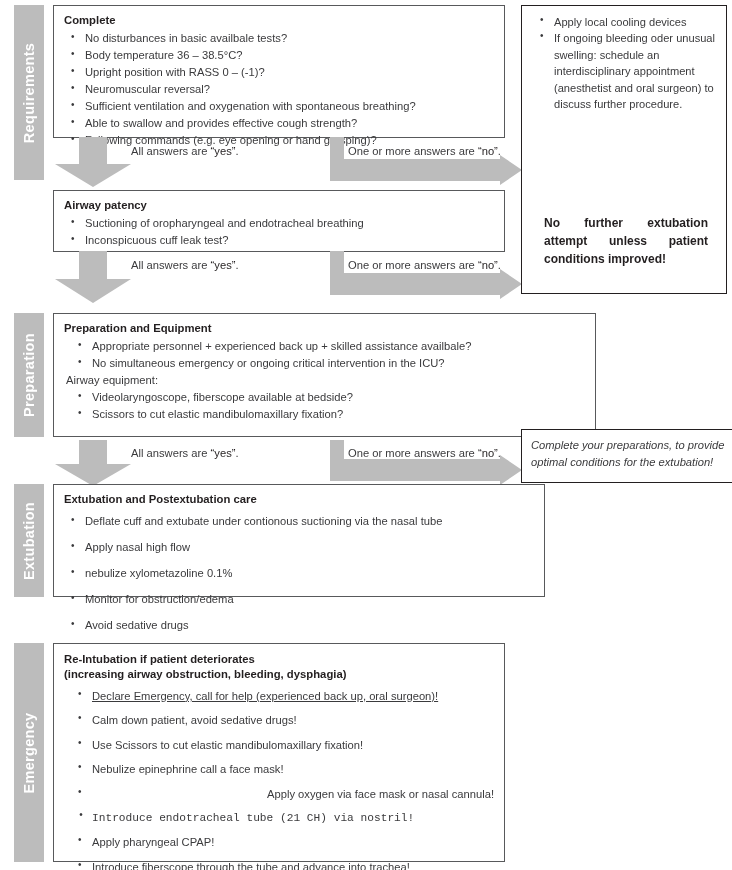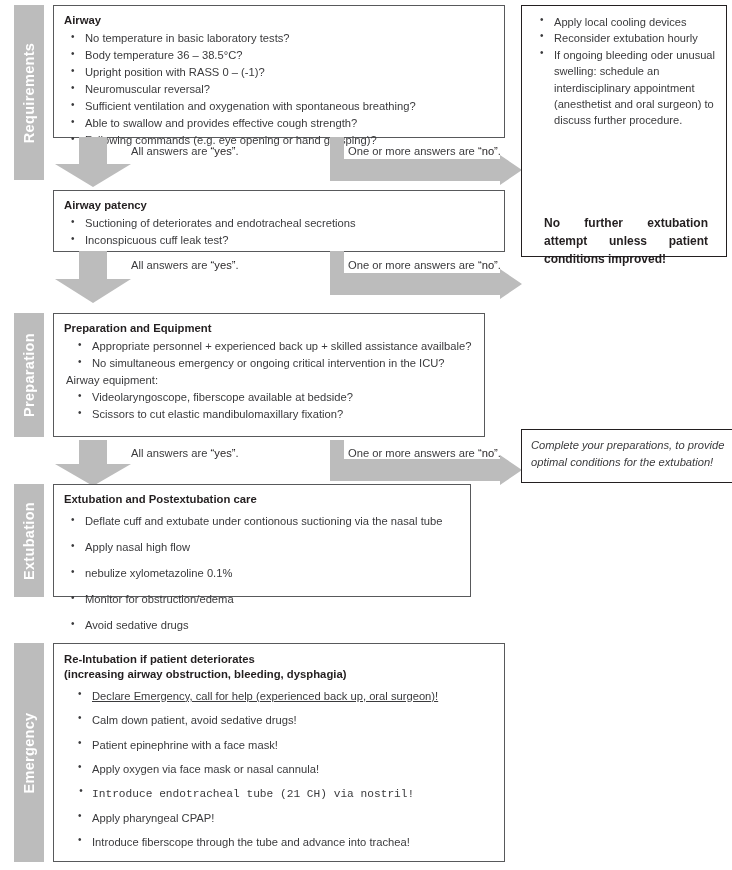--- a/index.html
+++ b/index.html
@@ -156,23 +156,23 @@
   <div class="sidebar-bar" style="left:14px; top:484px; width:30px; height:113px;">
     <span class="vtext">Extubation</span>
   </div>
 
   <div class="sidebar-bar" style="left:14px; top:643px; width:30px; height:219px;">
     <span class="vtext">Emergency</span>
   </div>
 
   <div class="box" style="left:53px; top:5px; width:452px; height:133px;">
     <div class="box-inner">
-      <div class="box-title">Airway</div>
+      <div class="box-title">Complete</div>
       <ul class="bullets">
-        <li>No temperature in basic laboratory tests?</li>
+        <li>No disturbances in basic availbale tests?</li>
         <li>Body temperature 36 – 38.5°C?</li>
         <li>Upright position with RASS 0 – (-1)?</li>
         <li>Neuromuscular reversal?</li>
         <li>Sufficient ventilation and oxygenation with spontaneous breathing?</li>
         <li>Able to swallow and provides effective cough strength?</li>
         <li>Following commands (e.g. eye opening or hand grasping)?</li>
       </ul>
     </div>
   </div>
 
@@ -189,21 +189,21 @@
   </div>
 
   <div class="arrow-label" style="left:348px; top:144px;">
     <span>One or more answers are </span><b>“no”</b><span>.</span>
   </div>
 
   <div class="box" style="left:53px; top:190px; width:452px; height:62px;">
     <div class="box-inner">
       <div class="box-title">Airway patency</div>
       <ul class="bullets">
-        <li>Suctioning of deteriorates and endotracheal secretions</li>
+        <li>Suctioning of oropharyngeal and endotracheal breathing</li>
         <li>Inconspicuous cuff leak test?</li>
       </ul>
     </div>
   </div>
 
   <svg class="arrow-svg" style="left:55px; top:251px;" width="76" height="52" viewBox="0 0 76 52">
     <path class="arrow-fill" d="M24,0 L52,0 L52,28 L76,28 L38,52 L0,28 L24,28 Z"></path>
   </svg>
 
   <svg class="arrow-svg" style="left:330px; top:251px;" width="192" height="48" viewBox="0 0 192 48">
@@ -211,32 +211,31 @@
   </svg>
 
   <div class="arrow-label" style="left:131px; top:258px;">
     <span>All answers are </span><b>“yes”</b><span>.</span>
   </div>
 
   <div class="arrow-label" style="left:348px; top:258px;">
     <span>One or more answers are </span><b>“no”</b><span>.</span>
   </div>
 
-  <div class="box thick right-note" style="left:521px; top:5px; width:206px; height:252px;">
+  <div class="box thick right-note" style="left:521px; top:5px; width:206px; height:289px;">
     <div class="box-inner" style="padding:8px 8px 6px 8px;">
       <ul class="bullets">
         <li>Apply local cooling devices</li>
-        <li>Reconsider extubation hourly</li>
         <li>If ongoing bleeding oder unusual swelling: schedule an interdisciplinary appointment (anesthetist and oral surgeon) to discuss further procedure.</li>
       </ul>
     </div>
     <div class="note-strong" style="top:208px;">No further extubation attempt unless patient conditions improved!</div>
   </div>
 
-  <div class="box" style="left:53px; top:313px; width:432px; height:124px;">
+  <div class="box" style="left:53px; top:313px; width:543px; height:124px;">
     <div class="box-inner">
       <div class="box-title">Preparation and Equipment</div>
       <ul class="bullets indented">
         <li>Appropriate personnel + experienced back up + skilled assistance availbale?</li>
         <li>No simultaneous emergency or ongoing critical intervention in the ICU?</li>
       </ul>
       <div class="sub-label">Airway equipment:</div>
       <ul class="bullets indented">
         <li>Videolaryngoscope, fiberscope available at bedside?</li>
         <li>Scissors to cut elastic mandibulomaxillary fixation?</li>
@@ -259,42 +258,43 @@
   <div class="arrow-label" style="left:348px; top:446px;">
     <span>One or more answers are </span><b>“no”</b><span>.</span>
   </div>
 
   <div class="box thick" style="left:521px; top:429px; width:222px; height:54px;font-style:italic;">
     <div class="box-inner" style="padding:7px 9px;">
       <div class="plain-note">Complete your preparations, to provide optimal conditions for the extubation!</div>
     </div>
   </div>
 
-  <div class="box" style="left:53px; top:484px; width:418px; height:113px;">
+  <div class="box" style="left:53px; top:484px; width:492px; height:113px;">
     <div class="box-inner">
       <div class="box-title">Extubation and Postextubation care</div>
       <ul class="bullets airy">
         <li>Deflate cuff and extubate under contionous suctioning via the nasal tube</li>
         <li>Apply nasal high flow</li>
         <li>nebulize xylometazoline 0.1%</li>
         <li>Monitor for obstruction/edema</li>
         <li>Avoid sedative drugs</li>
       </ul>
     </div>
   </div>
 
   <div class="box" style="left:53px; top:643px; width:452px; height:219px;">
     <div class="box-inner" style="padding:8px 10px;">
       <div class="box-title" style="margin-bottom:0;">Re-Intubation if patient deteriorates</div>
       <div class="box-title" style="">(increasing airway obstruction, bleeding, dysphagia)</div>
       <ul class="bullets indented" style="line-height:2.1;">
         <li style="line-height:2.18;text-decoration:underline;">Declare Emergency, call for help (experienced back up, oral surgeon)!</li>
         <li style="line-height:2.18;">Calm down patient, avoid sedative drugs!</li>
-        <li style="line-height:2.18;">Patient epinephrine with a face mask!</li>
-        <li style="line-height:2.18;">Apply oxygen via face mask or nasal cannula!</li>
+        <li style="line-height:2.18;">Use Scissors to cut elastic mandibulomaxillary fixation!</li>
+        <li style="line-height:2.18;">Nebulize epinephrine call a face mask!</li>
+        <li style="line-height:2.18;text-align:right;">Apply oxygen via face mask or nasal cannula!</li>
         <li style="line-height:2.18;font-family:Liberation Mono, monospace;">Introduce endotracheal tube (21 CH) via nostril!</li>
         <li style="line-height:2.18;">Apply pharyngeal CPAP!</li>
         <li style="line-height:2.18;">Introduce fiberscope through the tube and advance into trachea!</li>
 
       </ul>
     </div>
   </div>
 
 </div>
 

